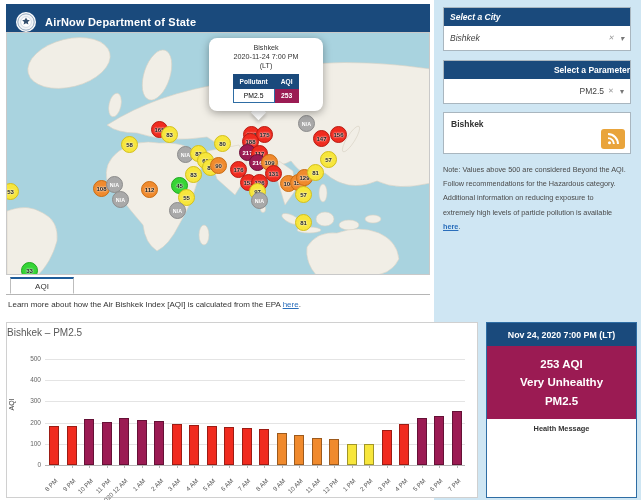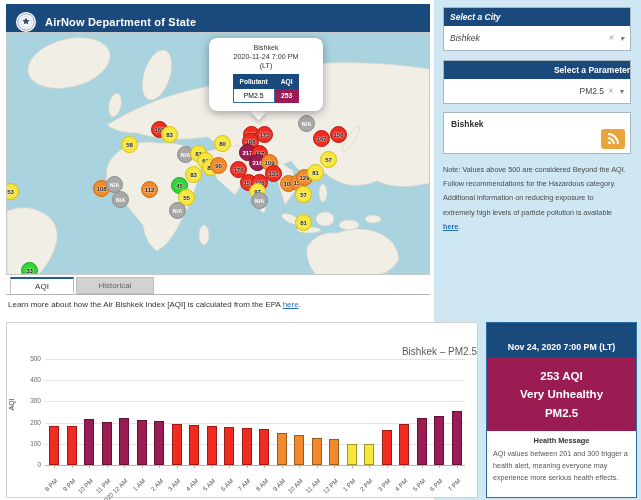--- a/index.html
+++ b/index.html
@@ -52,38 +52,38 @@
   .tabbar{position:absolute;left:6px;top:277px;width:424px;height:18px;border-bottom:1px solid #b5b5b5;box-sizing:border-box;display:flex;}
   .tab{height:17px;box-sizing:border-box;display:flex;align-items:center;justify-content:center;
        font-size:8px;color:#666;background:#d2d2d2;border:1px solid #bdbdbd;margin-right:2px;cursor:pointer;}
   .tab:first-child{margin-left:4px;}
   .tab.active{background:#fff;color:#333;border-top:2px solid #1f5c99;border-bottom:1px solid #fff;}
   .t-aqi{width:64px}.t-conc{width:98px}.t-hist{width:78px}
   .learn{position:absolute;left:8px;top:300px;font-size:8px;color:#333;}
 
   
   .chart-card{position:absolute;left:6px;top:322px;width:472px;height:176px;background:#fff;border:1px solid #d0d0d0;box-sizing:border-box;}
-  .chart-title{position:absolute;left:0;top:23px;width:100%;text-align:right;font-size:10px;color:#5a5a5a;}
+  .chart-title{position:absolute;left:0;top:4px;width:100%;text-align:left;font-size:10px;color:#5a5a5a;}
   .ylab{position:absolute;left:-2px;top:78px;font-size:7px;color:#444;transform:rotate(-90deg);}
   .plot{position:absolute;left:38px;top:36px;width:420px;height:106px;}
   .gl{position:absolute;left:0;width:100%;height:1px;background:#e4e4e4;}
   .gl0{background:#b5b5b5;}
   .ytick{position:absolute;left:-32px;width:28px;text-align:right;font-size:6.5px;color:#666;}
   .bar{position:absolute;bottom:0;width:10px;box-sizing:border-box;border:1px solid rgba(0,0,0,.35);cursor:pointer;}
   .xl{position:absolute;top:110px;width:70px;text-align:right;}
   .xl span{display:inline-block;transform:rotate(-45deg);transform-origin:100% 0;font-size:6.3px;color:#555;white-space:nowrap;}
   .xt{position:absolute;top:106px;width:1px;height:3px;background:#b5b5b5;}
 
   
   .cond{position:absolute;left:486px;top:322px;width:151px;height:176px;background:#fff;border:1px solid #2e6da4;box-sizing:border-box;
         display:flex;flex-direction:column;}
   .cond-head{background:#1a4a7c;color:#fff;text-align:center;padding:5px 2px 6px;}
   .cond-head .l1{font-size:9px;font-weight:bold;}
   .cond-head .l2{font-size:7.2px;font-weight:bold;margin-top:2px;}
-  .cond-head .l3{font-size:8.8px;font-weight:bold;margin-top:14px;}
+  .cond-head .l3{font-size:8.8px;font-weight:bold;margin-top:2px;}
   .cond-aqi{background:#9b1b53;color:#fff;text-align:center;font-weight:bold;font-size:11.5px;line-height:1.6;padding:9px 1px;}
   .cond-health{flex:1;text-align:left;padding:3px 6px;}
   .cond-health .ht{font-size:7.4px;font-weight:bold;color:#333;text-align:center;margin:2px 0 3px;}
   .cond-health .hb{font-size:7.2px;color:#555;line-height:1.65;}
 </style>
 </head>
 <body>
 
 <div class="app">
 
@@ -212,21 +212,20 @@
           <td>PM2.5</td>
           <td class="aqi-cell">253</td>
         </tr>
       </tbody>
         </table>
     </div>
   </div>
 
   <div class="tabbar" id="tab-bar">
       <div class="tab t-aqi active">AQI</div>
-      <div class="tab t-hist">Historical</div>
     </div>
   <div class="learn">
     <span>Learn more about how the Air Bishkek Index [AQI] is calculated from the EPA </span><span class="link">here</span><span>.</span>
   </div>
 
   <div class="chart-card">
     <div class="chart-title">Bishkek – PM2.5</div>
     <div class="ylab">AQI</div>
     <div class="plot" id="plot">
         <div class="gl gl0" style="top: 106px;"></div>
@@ -320,17 +319,16 @@
     <div class="cond-head">
       <div class="l3">Nov 24, 2020 7:00 PM (LT)</div>
     </div>
     <div class="cond-aqi">
       <div>253 AQI</div>
       <div>Very Unhealthy</div>
       <div>PM2.5</div>
     </div>
     <div class="cond-health">
       <div class="ht">Health Message</div>
-      <div class="hb">AQI values between 201 and 300 trigger a health alert, meaning everyone may experience more serious health effects.</div>
     </div>
   </div>
 
 </div>
 
 </body></html>

